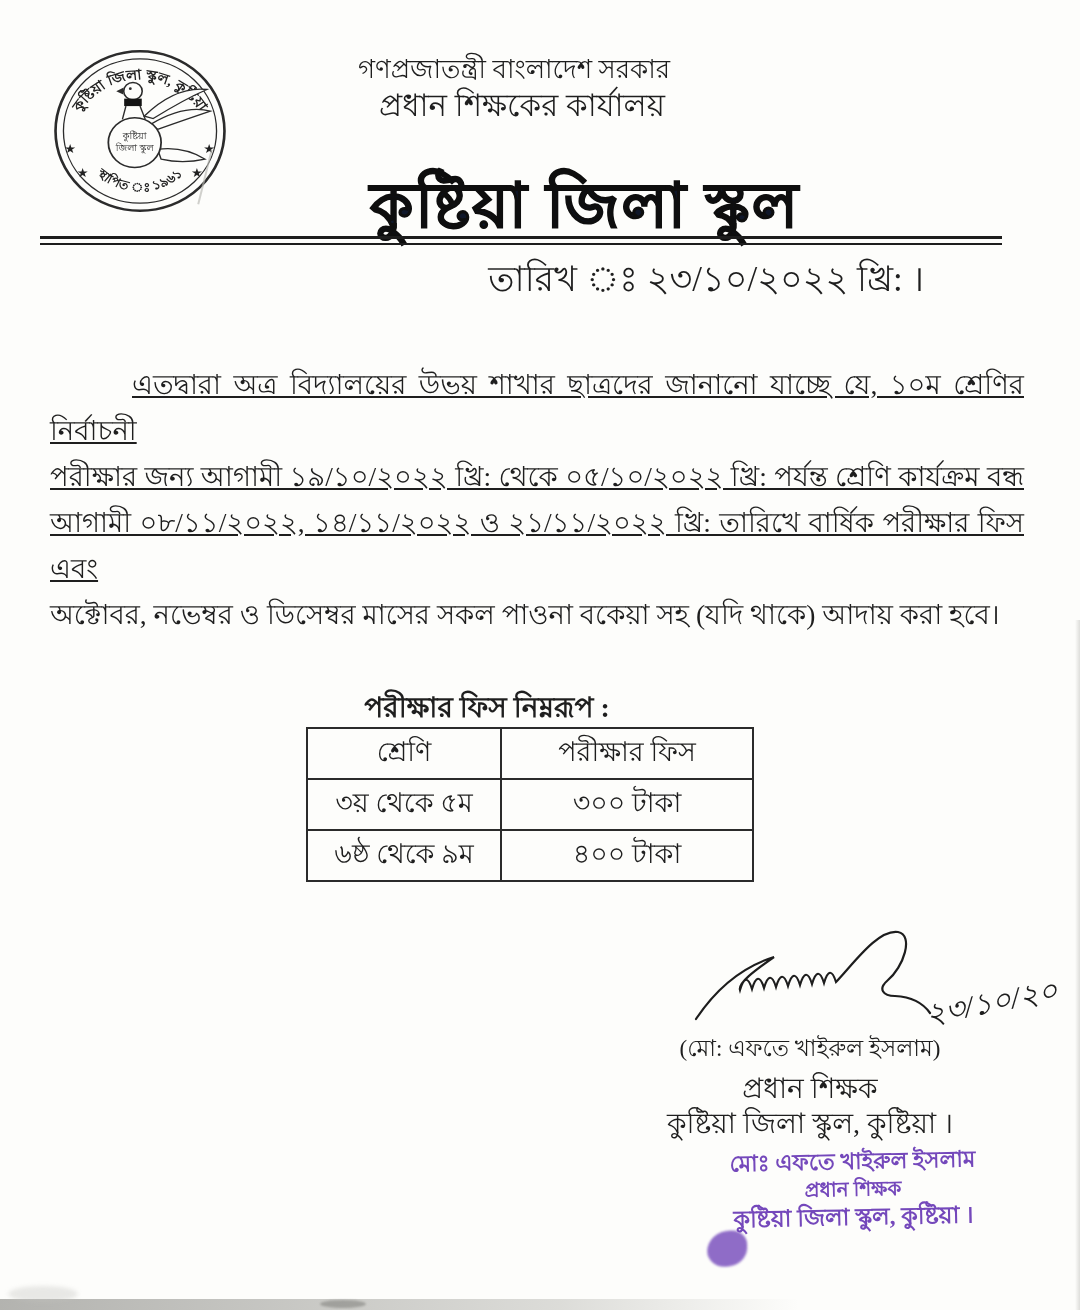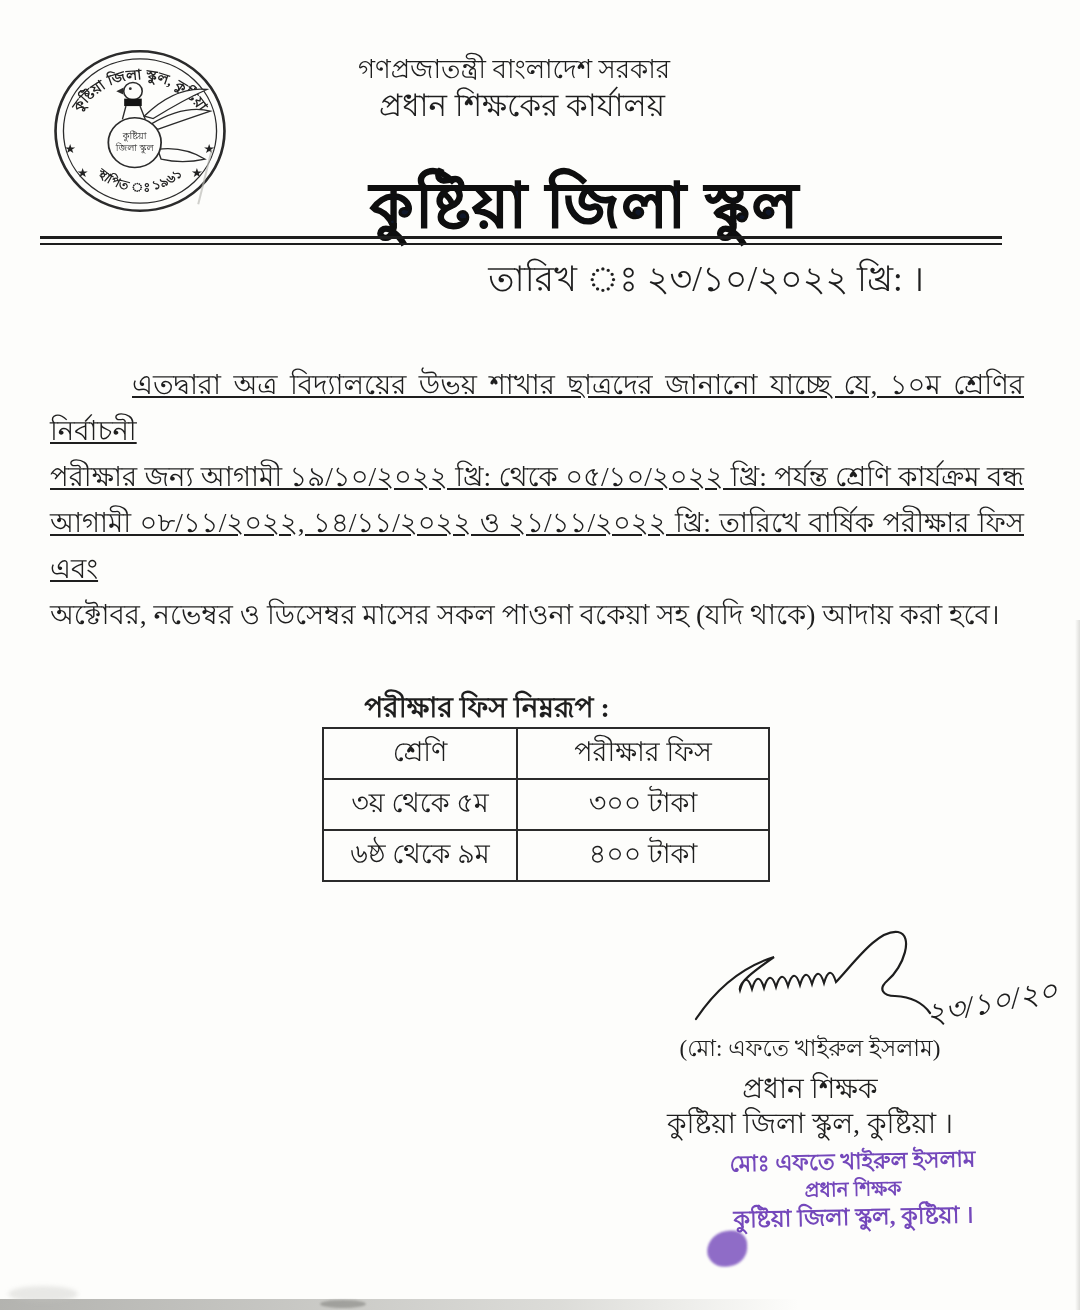--- a/index.html
+++ b/index.html
@@ -25,21 +25,21 @@
     border-top:3px solid #1d1d1d; border-bottom:2px solid #1d1d1d;
   }
   .date-line { position:absolute; right:156px; top:252px; font-size:35px; }
   
   .body-text { position:absolute; left:50px; right:56px; top:362px; font-size:27.5px; }
   .body-line { line-height:46px; white-space:normal; }
   .jl { text-align:justify; text-align-last:justify;text-decoration:underline; }
   .indent { text-indent:82px; }
   .fees-heading { position:absolute; left:0; right:106px; top:662px; text-align:center; font-size:28px; font-weight:600;margin-top:24px; }
   
-  .fees-table { position:absolute; left:322px; top:727px; border-collapse:collapse;padding-left:34px; }
+  .fees-table { position:absolute; left:306px; top:727px; border-collapse:collapse;padding-left:34px; }
   .fees-table td, .fees-table th {
     border:2.5px solid #2b2b2b; text-align:center; font-weight:normal;
     font-size:27px; padding:2px 6px;
   }
   .fees-table .c1 { width:180px; }
   .fees-table .c2 { width:238px; }
   .fees-table tr { height:38px; }
   
   .sig-block { position:absolute; left:610px; top:925px; width:400px; text-align:center; }
   .sig-svg { position:absolute; left:72px; top:-2px; }

